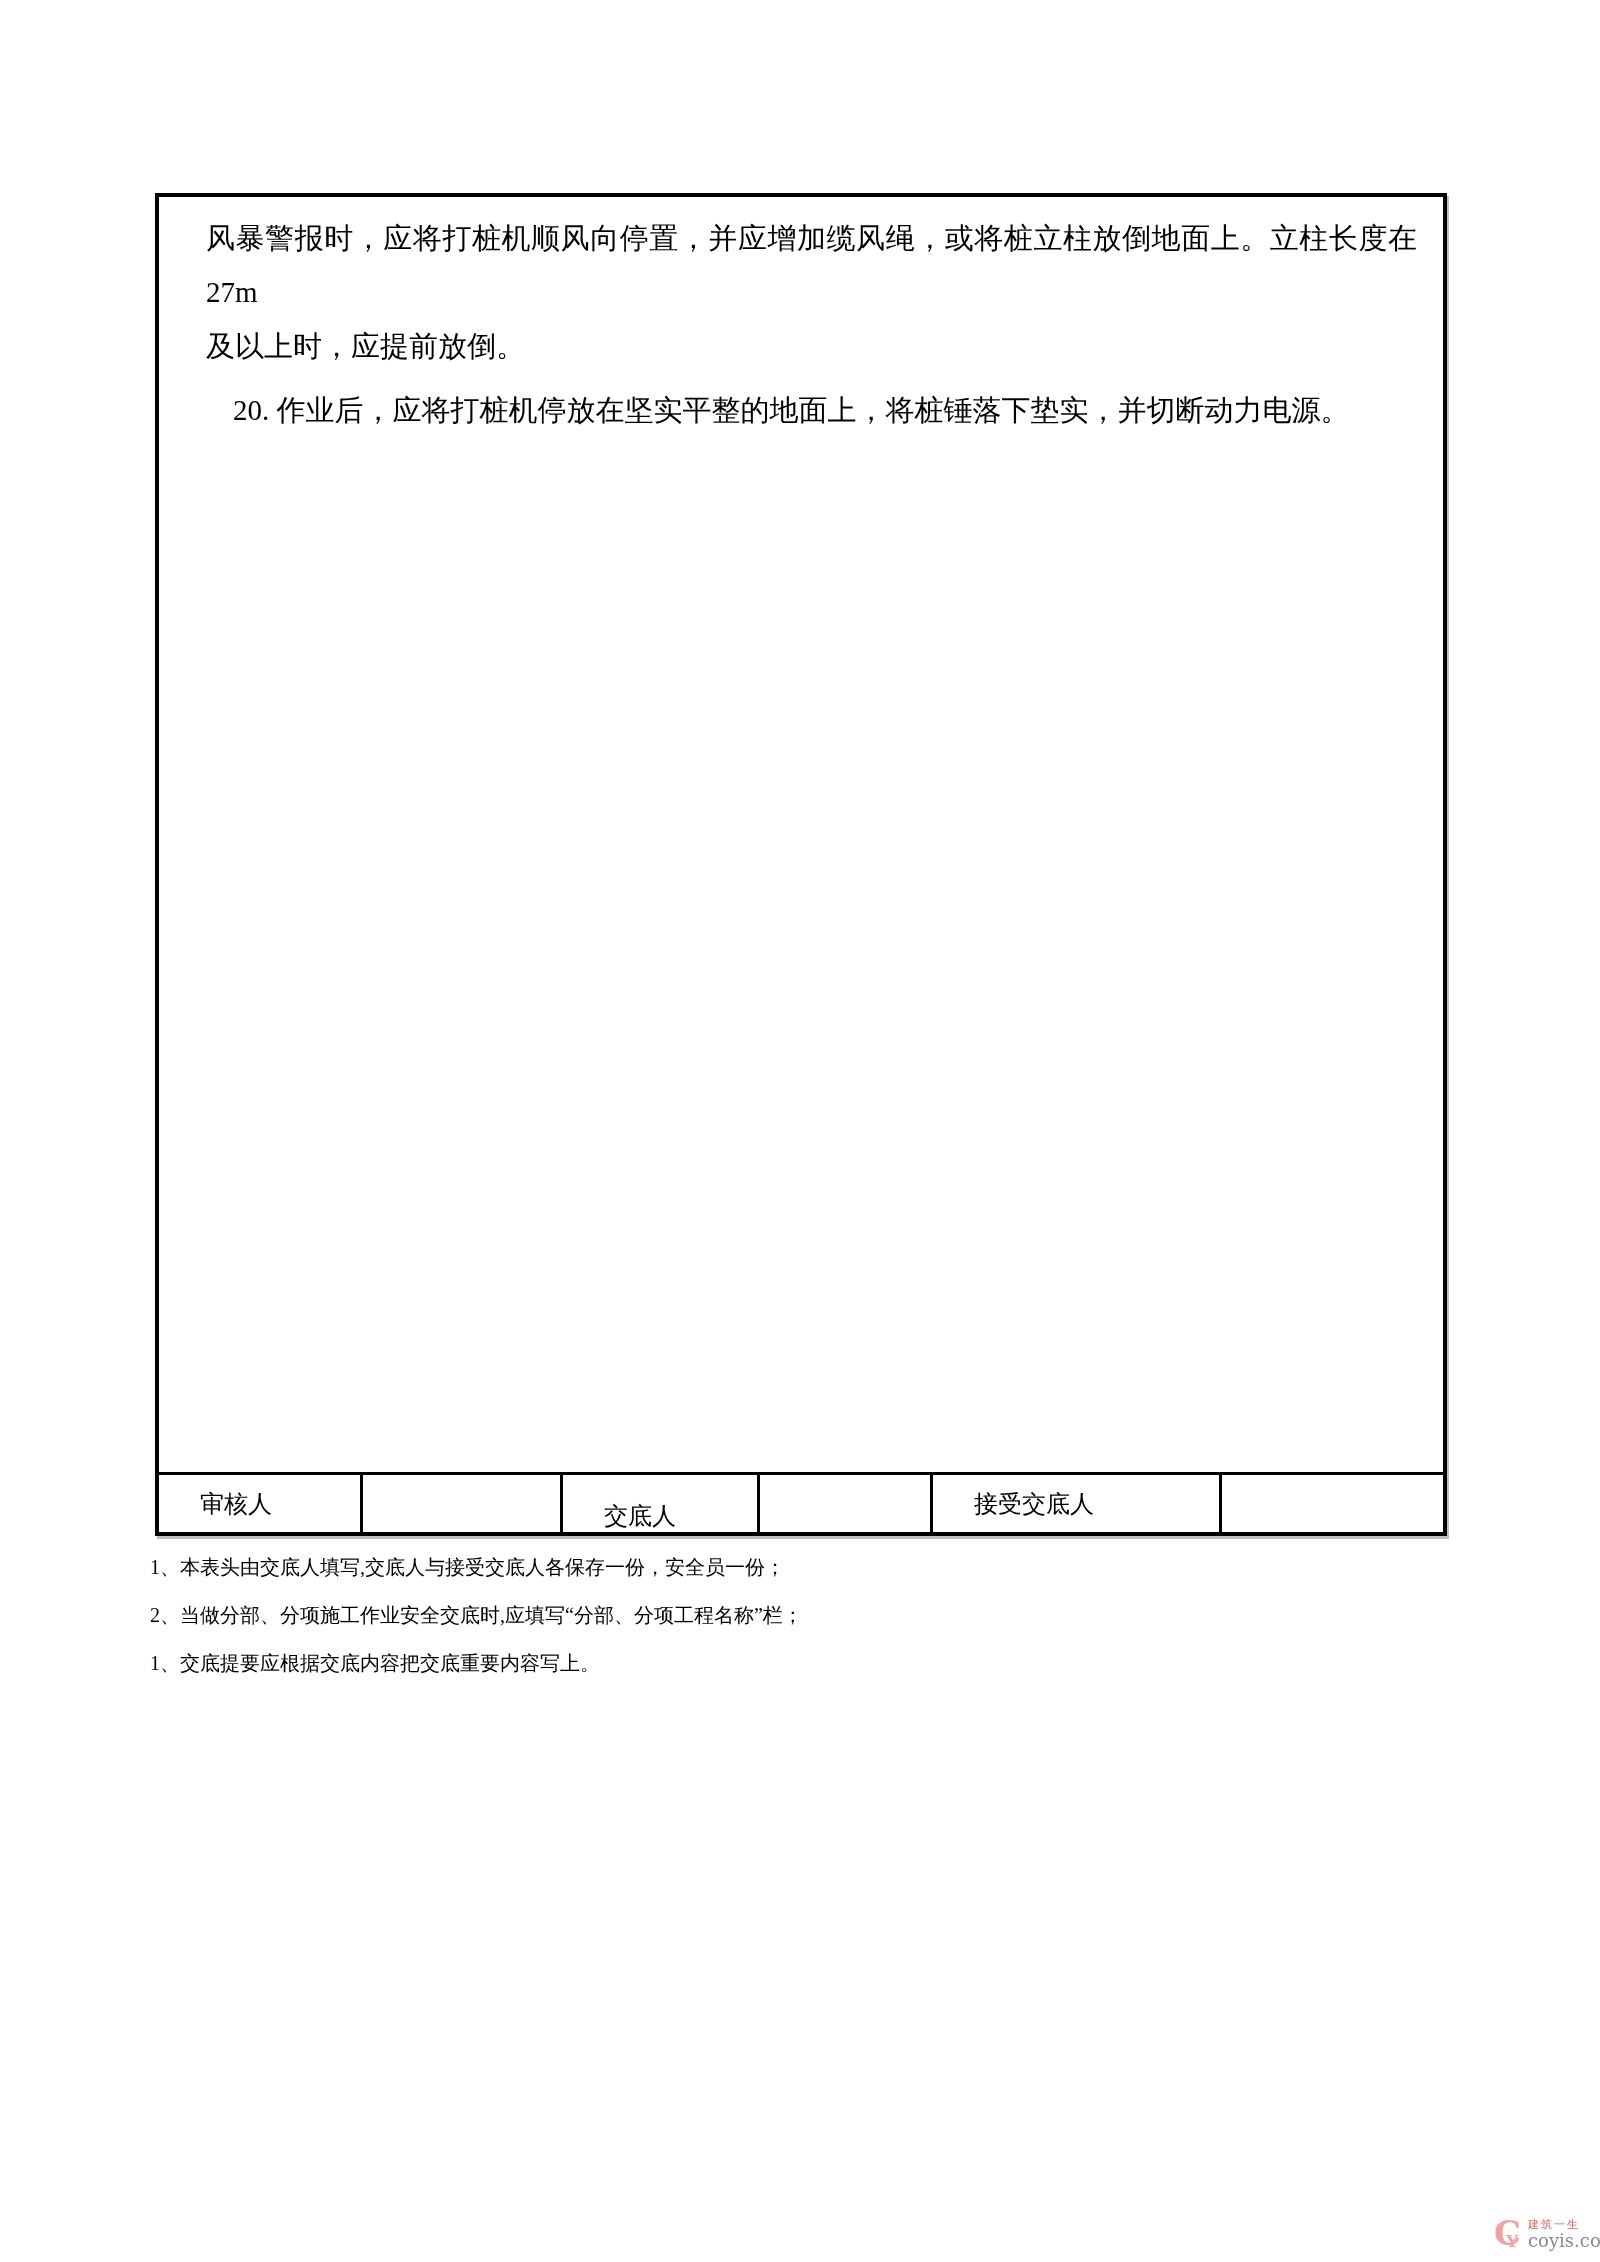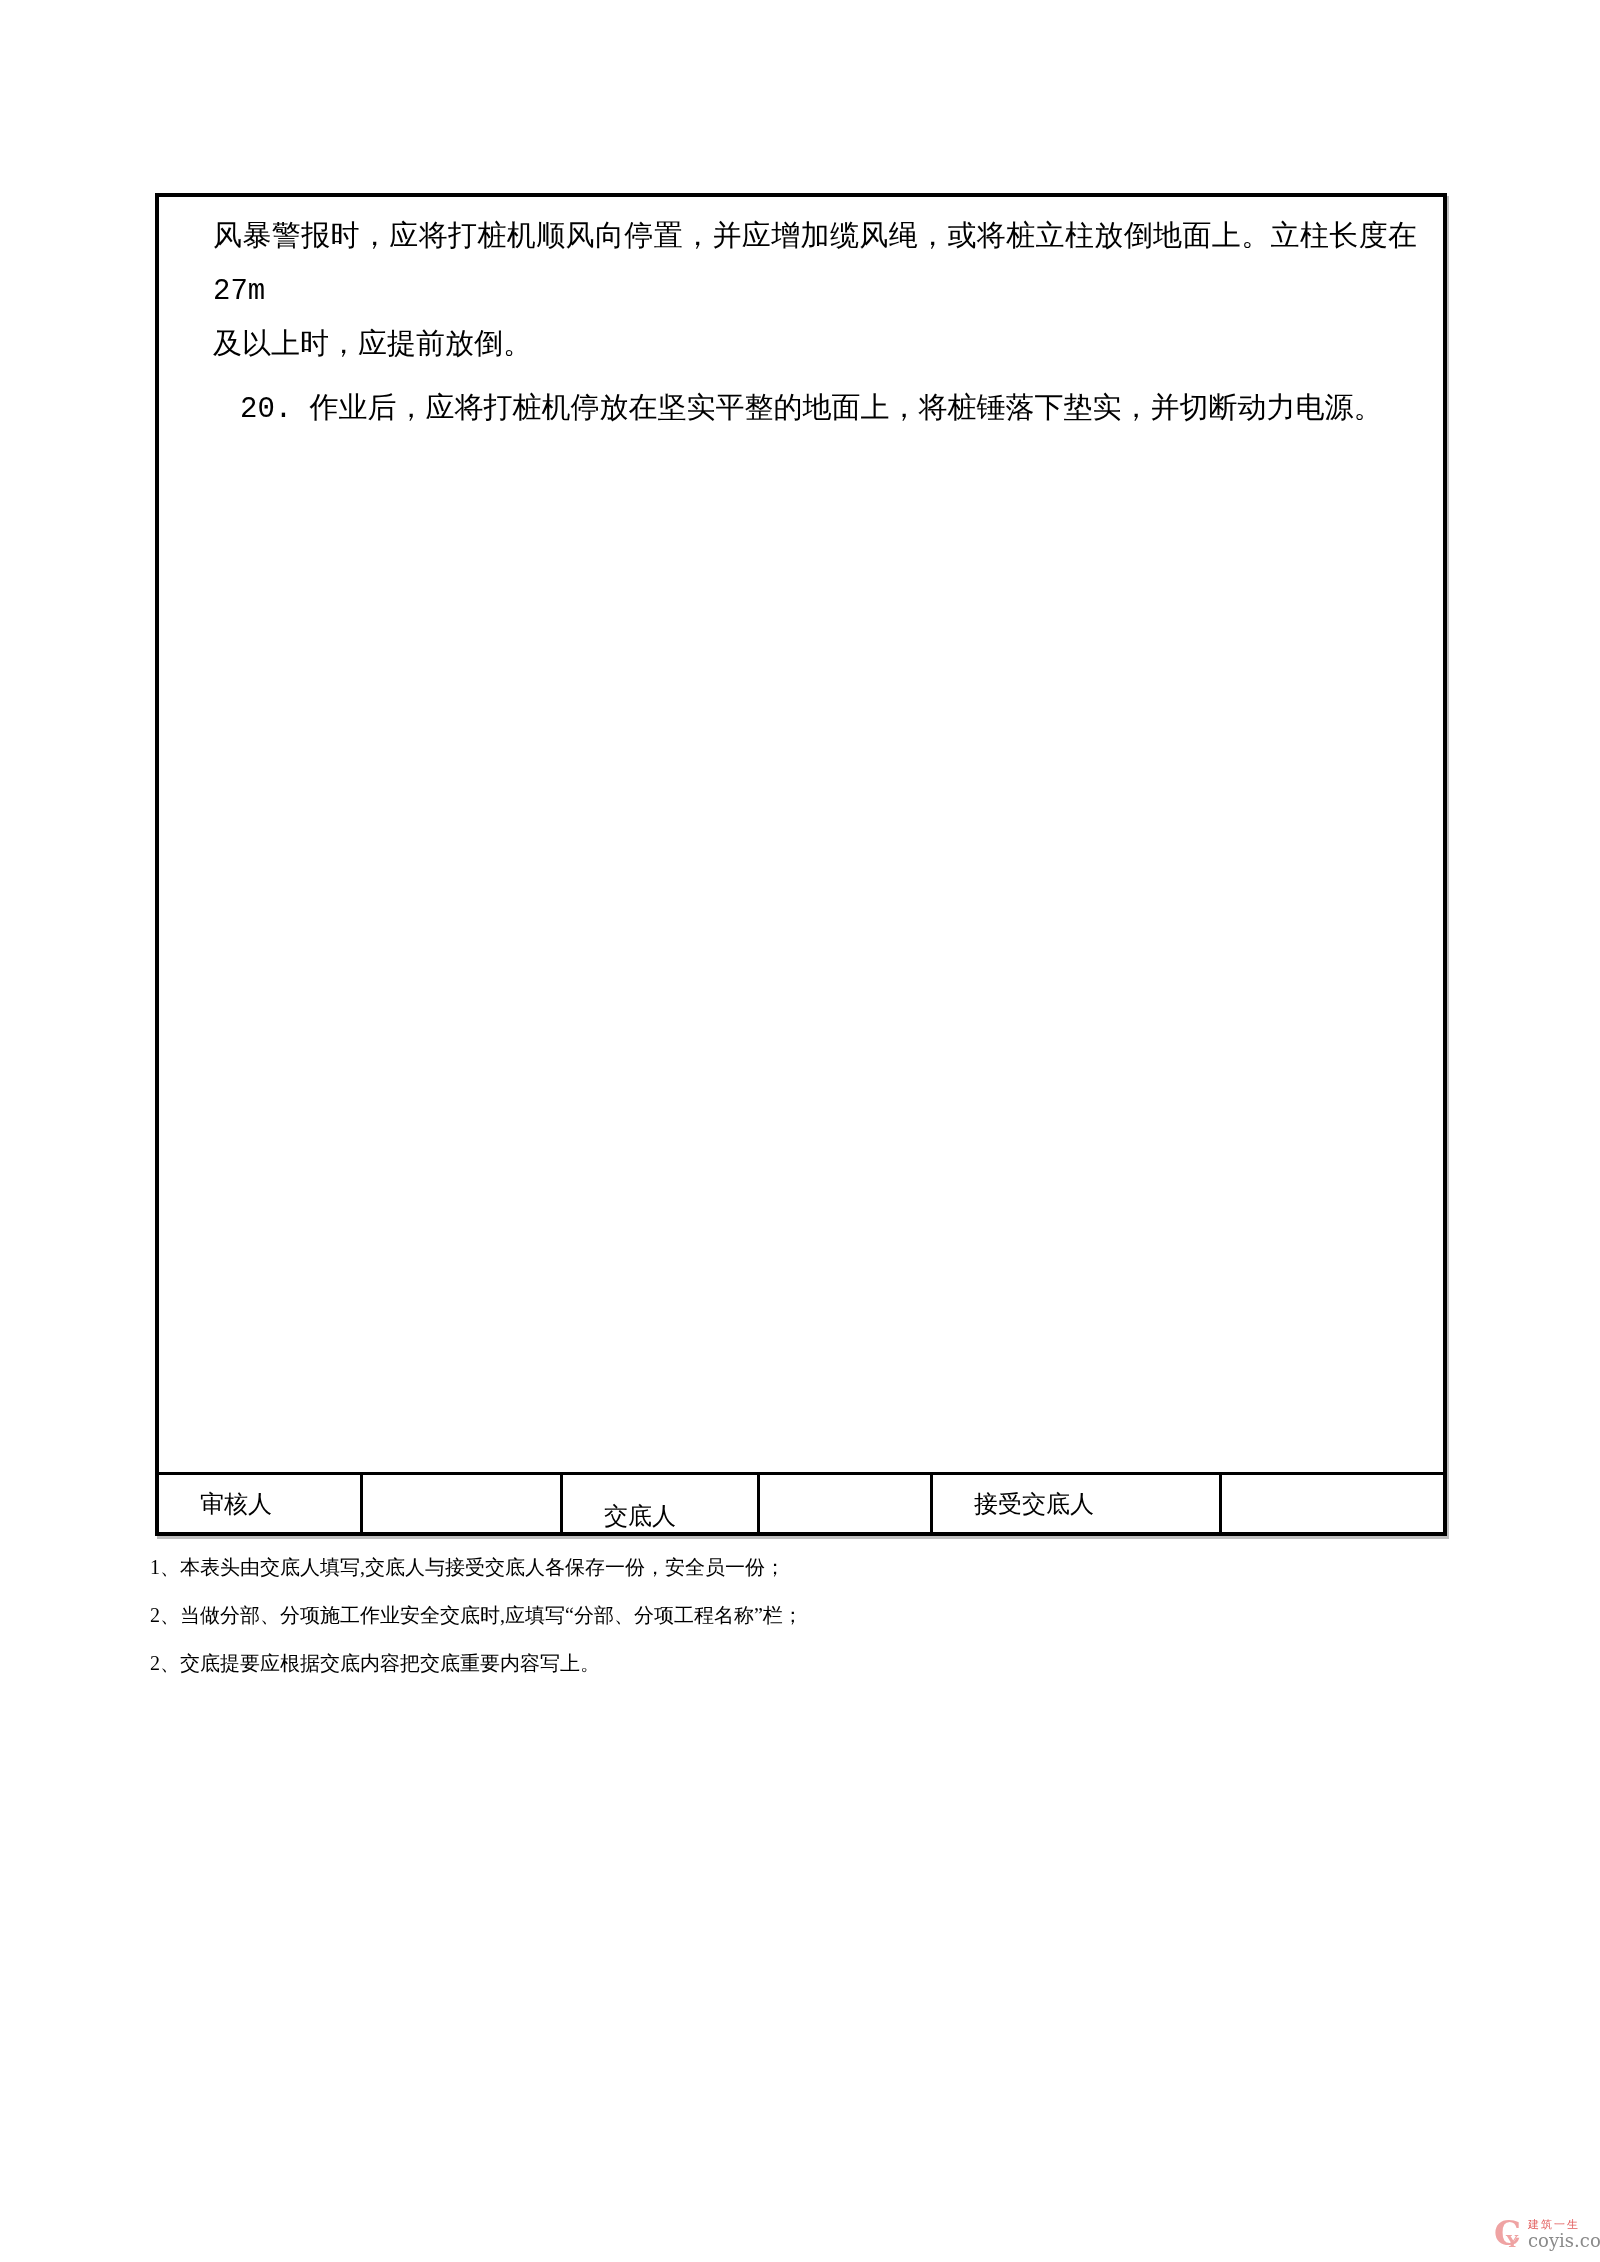--- a/index.html
+++ b/index.html
@@ -20,24 +20,23 @@
     top: 193px;
     width: 1292px;
     height: 1343px;
     border: 4px solid #000000;
     background: #ffffff;
     box-shadow: 2px 3px 0 rgba(0,0,0,0.25);
   }
   .doc-content {
     position: absolute;
     top: 14px;
-    left: 8px;
+    left: 1px;
     right: 0;
     padding: 0 26px 0 46px;
-    font-family: Liberation Mono, monospace;
   }
   .body-line {
     font-size: 29px;
     line-height: 54px;
     white-space: normal;
     letter-spacing: 0;
   }
   .line-justify {
     text-align: justify;
     text-align-last: justify;
@@ -165,21 +164,21 @@
     </div>
     <div class="sign-cell">
       <span></span>
     </div>
   </div>
 </div>
 
 <div class="footnotes">
   <div class="footnote">1、本表头由交底人填写,交底人与接受交底人各保存一份，安全员一份；</div>
   <div class="footnote">2、当做分部、分项施工作业安全交底时,应填写“分部、分项工程名称”栏；</div>
-  <div class="footnote">2、交底提要应根据交底内容把交底重要内容写上。</div>
+  <div class="footnote">1、交底提要应根据交底内容把交底重要内容写上。</div>
 </div>
 
 <div class="watermark">
   <div class="wm-logo">
     <span class="wm-c" style="color: rgb(239, 163, 163);">C</span>
     <span class="wm-y" style="color: rgb(239, 163, 163);">Y</span>
   </div>
   <div class="wm-text">
     <span class="wm-brand" style="color: rgb(226, 93, 93);">建筑一生</span>
     <span class="wm-site" style="color: rgb(139, 139, 139);">coyis.com</span>

